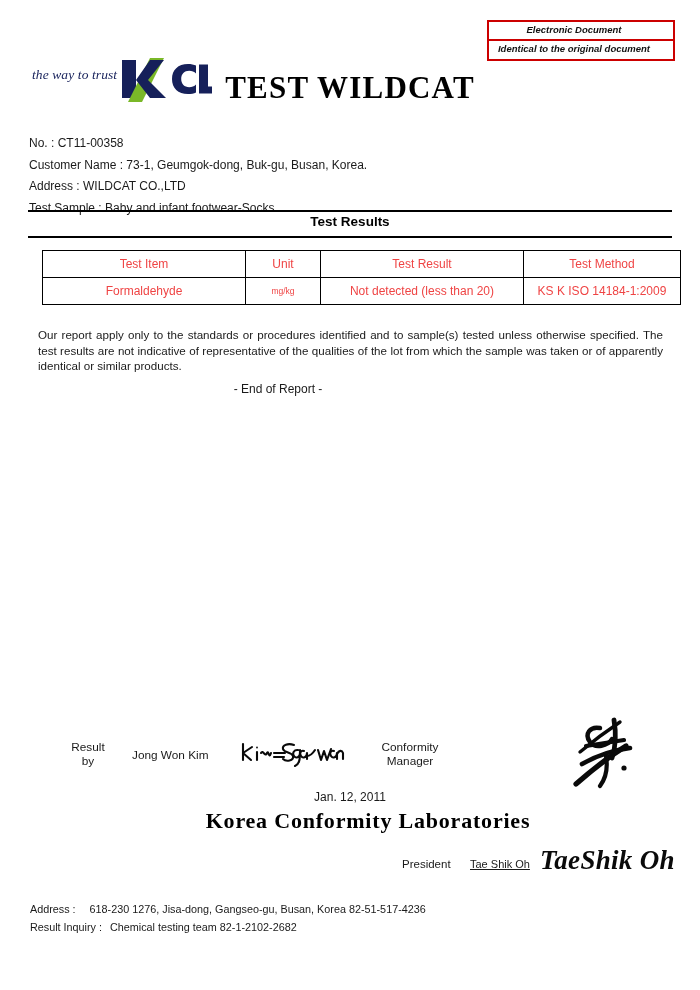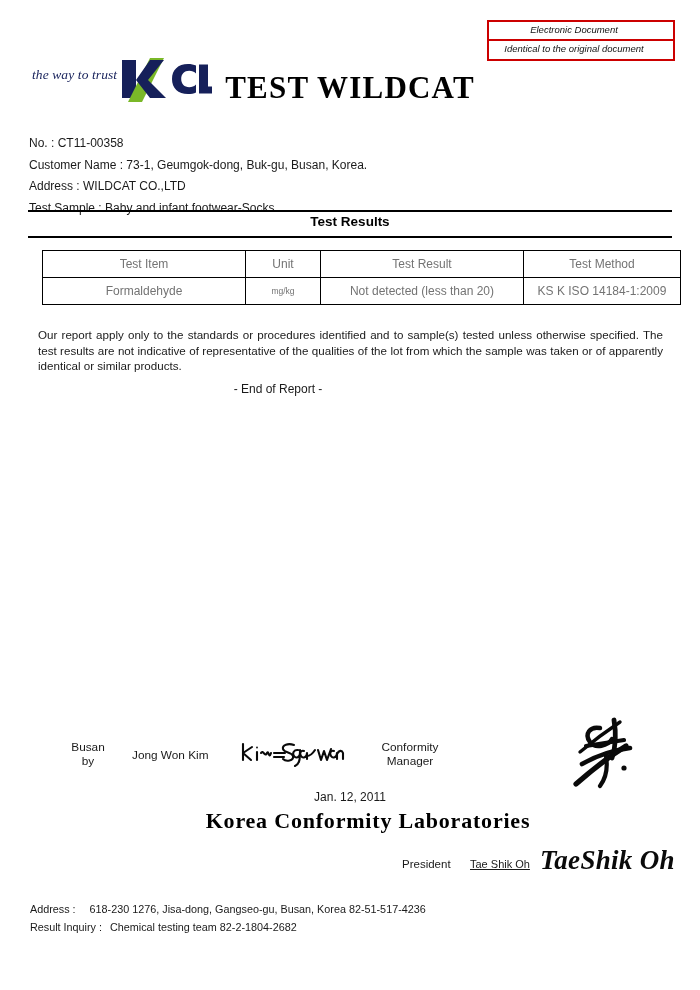--- a/index.html
+++ b/index.html
@@ -31,20 +31,21 @@
     background: #ffffff;
     box-sizing: border-box;
   }
   .estamp-row {
     text-align: center;
     font-style: italic;
     font-size: 9.5px;
     color: #111111;
     padding: 3px 16px 4px 2px;
     line-height: 1.1;
+    font-weight: bold;
   }
   .estamp-row.top {
     border-bottom: 2px solid #cc0000;
   }
 
   
   .logo {
     position: absolute;
     left: 32px;
     top: 58px;
@@ -130,21 +131,21 @@
     width: 618px;
     border-collapse: collapse;
     table-layout: fixed;
   }
   .tbl td {
     border: 1px solid #000000;
     text-align: center;
     font-size: 12px;
     height: 26px;
     padding: 0 2px;
-    color: #737373;
+    color: #ef4444;
     margin-top: 13px;
   }
   .c1 { width: 198px; }
   .c2 { width: 70px; }
   .c3 { width: 198px; }
   .c4 { width: 152px; }
   .unit-cell {
     font-size: 8.5px !important;
   }
 
@@ -334,21 +335,21 @@
       <td class="c4">KS K ISO 14184-1:2009</td>
     </tr>
   </tbody>
     </table>
 
   <div class="disclaimer">Our report apply only to the standards or procedures identified and to sample(s) tested unless otherwise specified. The test results are not indicative of representative of the qualities of the lot from which the sample was taken or of apparently identical or similar products.</div>
 
   <div class="end-report">- End of Report -</div>
 
   <div class="sig-tested">
-    <div>Busan</div>
+    <div>Result</div>
     <div>by</div>
   </div>
   <div class="sig-name">Jong Won Kim</div>
 
   <svg class="sig-hand" viewBox="0 0 110 34">
     <g fill="none" stroke="#0a0a0a" stroke-width="2.1" stroke-linecap="round" stroke-linejoin="round">
       <path d="M5,8 L5,24"></path>
       <path d="M14,11 L5,17 L13,24"></path>
       <path d="M19,16 L19,24"></path>
       <circle cx="19" cy="11.5" r="0.9" fill="#0a0a0a" stroke="none"></circle>
@@ -386,17 +387,17 @@
   <div class="lab-name">Korea Conformity Laboratories</div>
 
   <div class="pres-label">President</div>
   <div class="pres-name">Tae Shik Oh</div>
   <div class="pres-sign">TaeShik Oh</div>
 
   <div class="foot foot-1">
     <span class="foot-lbl">Address :</span><span class="foot-gap"></span><span>618-230  1276, Jisa-dong, Gangseo-gu, Busan, Korea   82-51-517-4236</span>
   </div>
   <div class="foot foot-2">
-    <span class="foot-lbl">Result Inquiry :</span><span class="foot-gap-s"></span><span>Chemical testing team   82-2-1804-2682</span>
+    <span class="foot-lbl">Result Inquiry :</span><span class="foot-gap-s"></span><span>Chemical testing team   82-1-2102-2682</span>
   </div>
 
 
 </div>
 
 </body></html>

